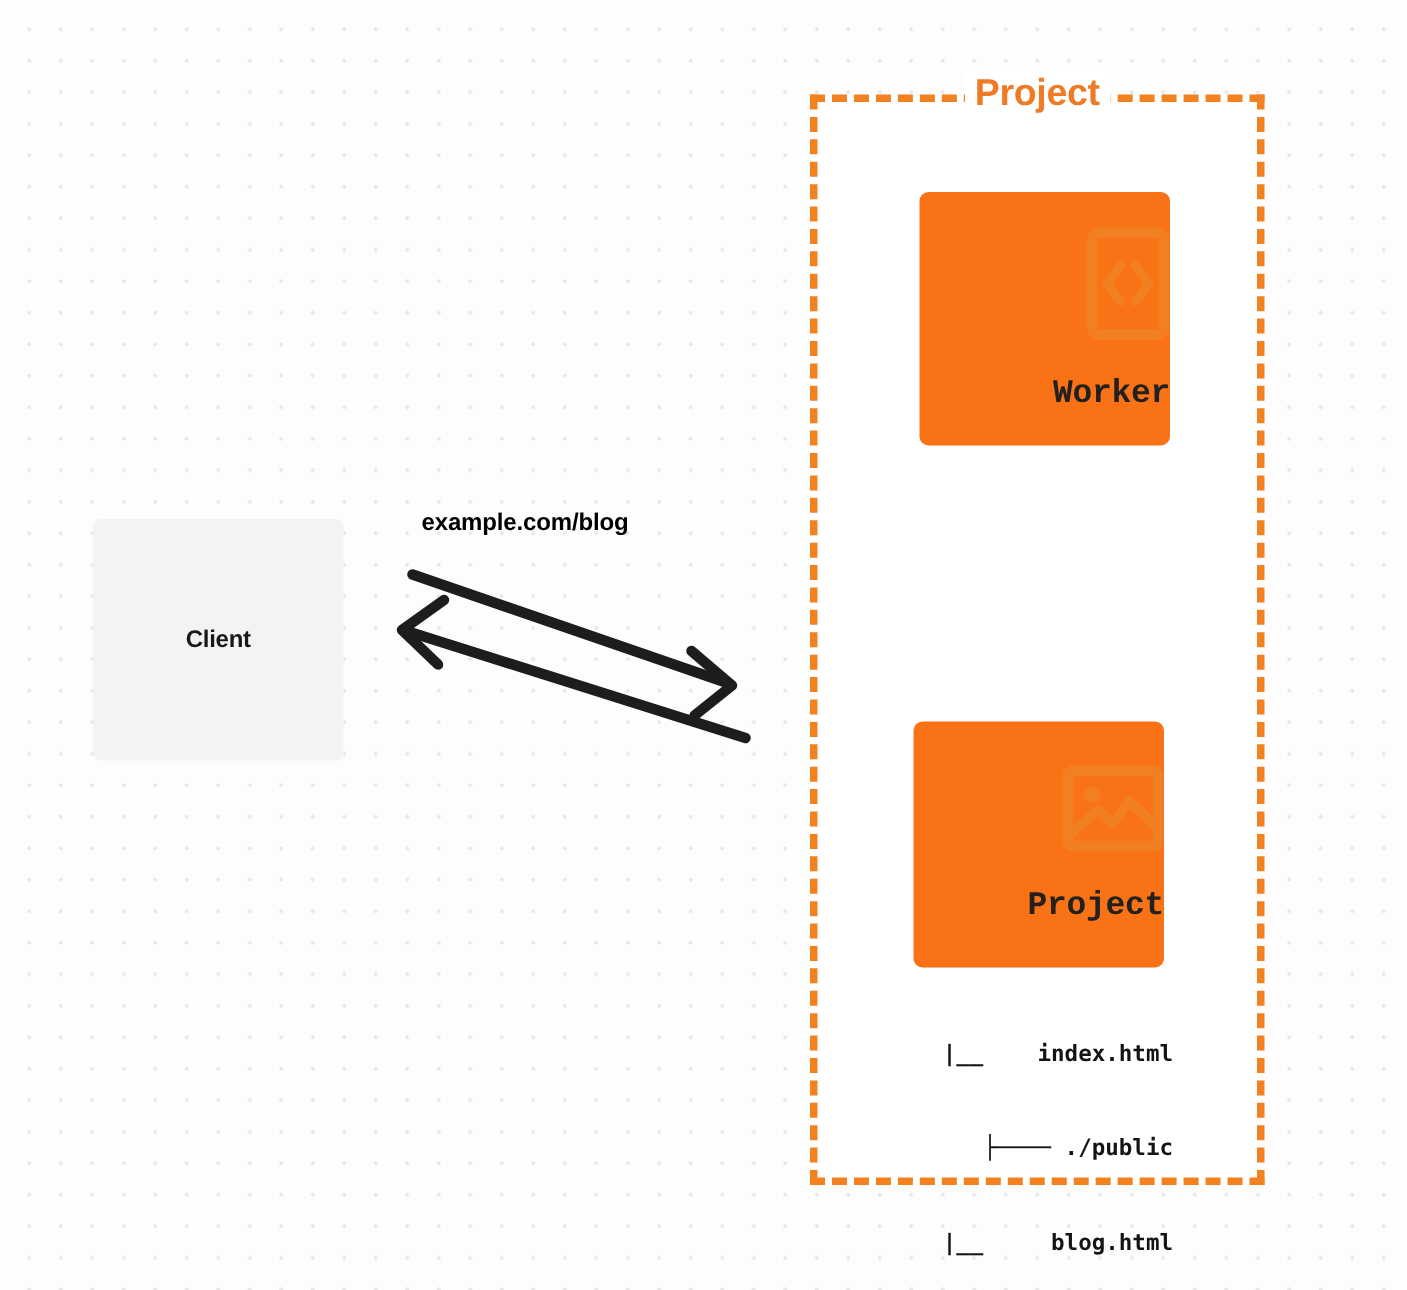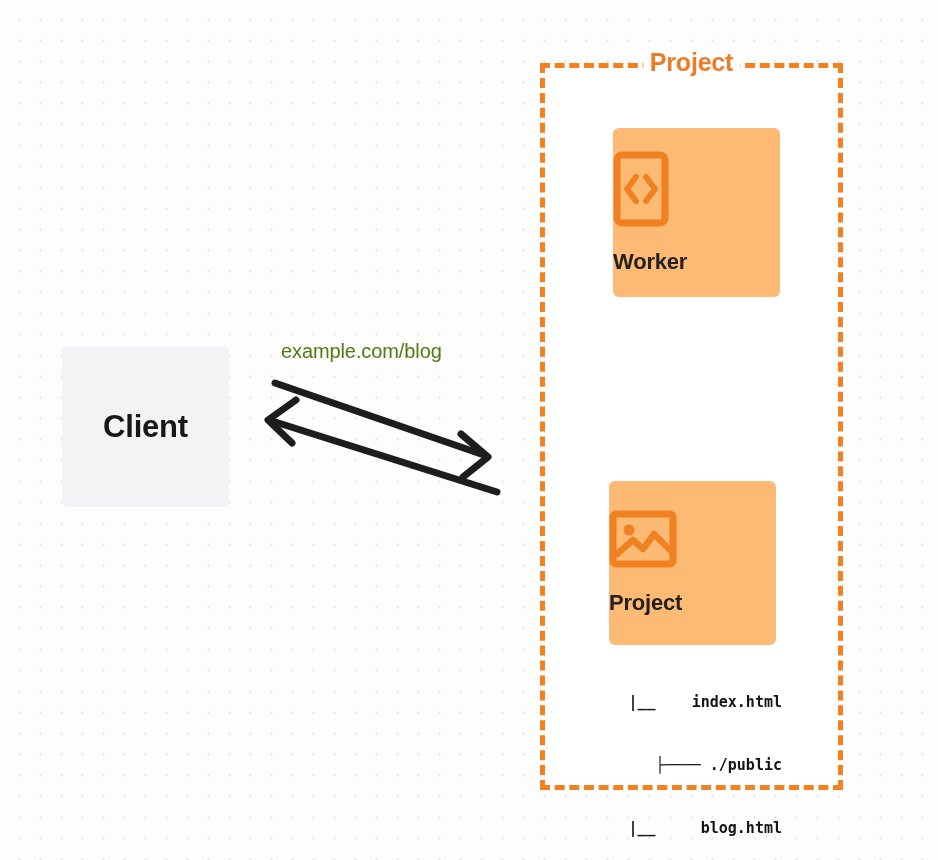--- a/index.html
+++ b/index.html
@@ -31,43 +31,43 @@
     top: 346px;
     width: 167px;
     height: 161px;
     background: #f2f3f5;
     border-radius: 5px;
     display: flex;
     align-items: center;
     justify-content: center;
   }
   .client-label {
-    font-size: 31px;
+    font-size: 16px;
     font-weight: bold;
     color: #18181a;
     letter-spacing: -0.2px;
     text-align: right;
   }
 
   
   .arrows-layer {
     position: absolute;
     left: 0;
     top: 0;
     width: 938px;
     height: 860px;
     pointer-events: none;
   }
   .arrow-label {
     position: absolute;
     left: 281px;
     top: 340px;
-    font-size: 20px;
-    font-weight: normal;
-    color: #4d7c0f;
+    font-size: 16px;
+    font-weight: bold;
+    color: #000000;
     letter-spacing: -0.1px;
     white-space: nowrap;
   }
 
   
   .project-container {
     position: absolute;
     left: 540px;
     top: 63px;
     width: 303px;
@@ -86,26 +86,27 @@
     font-size: 25px;
     font-weight: bold;
     color: #ef7b26;
     letter-spacing: -0.2px;
     white-space: nowrap;
   }
 
   
   .service-card {
     position: absolute;
-    background: #fdba74;
+    background: #f97316;
     border-radius: 6px;
     display: flex;
     flex-direction: column;
-    align-items: flex-start;
+    align-items: flex-end;
     justify-content: center;
+    font-family: Liberation Mono, monospace;
   }
   .card-worker {
     left: 613px;
     top: 128px;
     width: 167px;
     height: 169px;
   }
   .card-assets {
     left: 609px;
     top: 481px;

